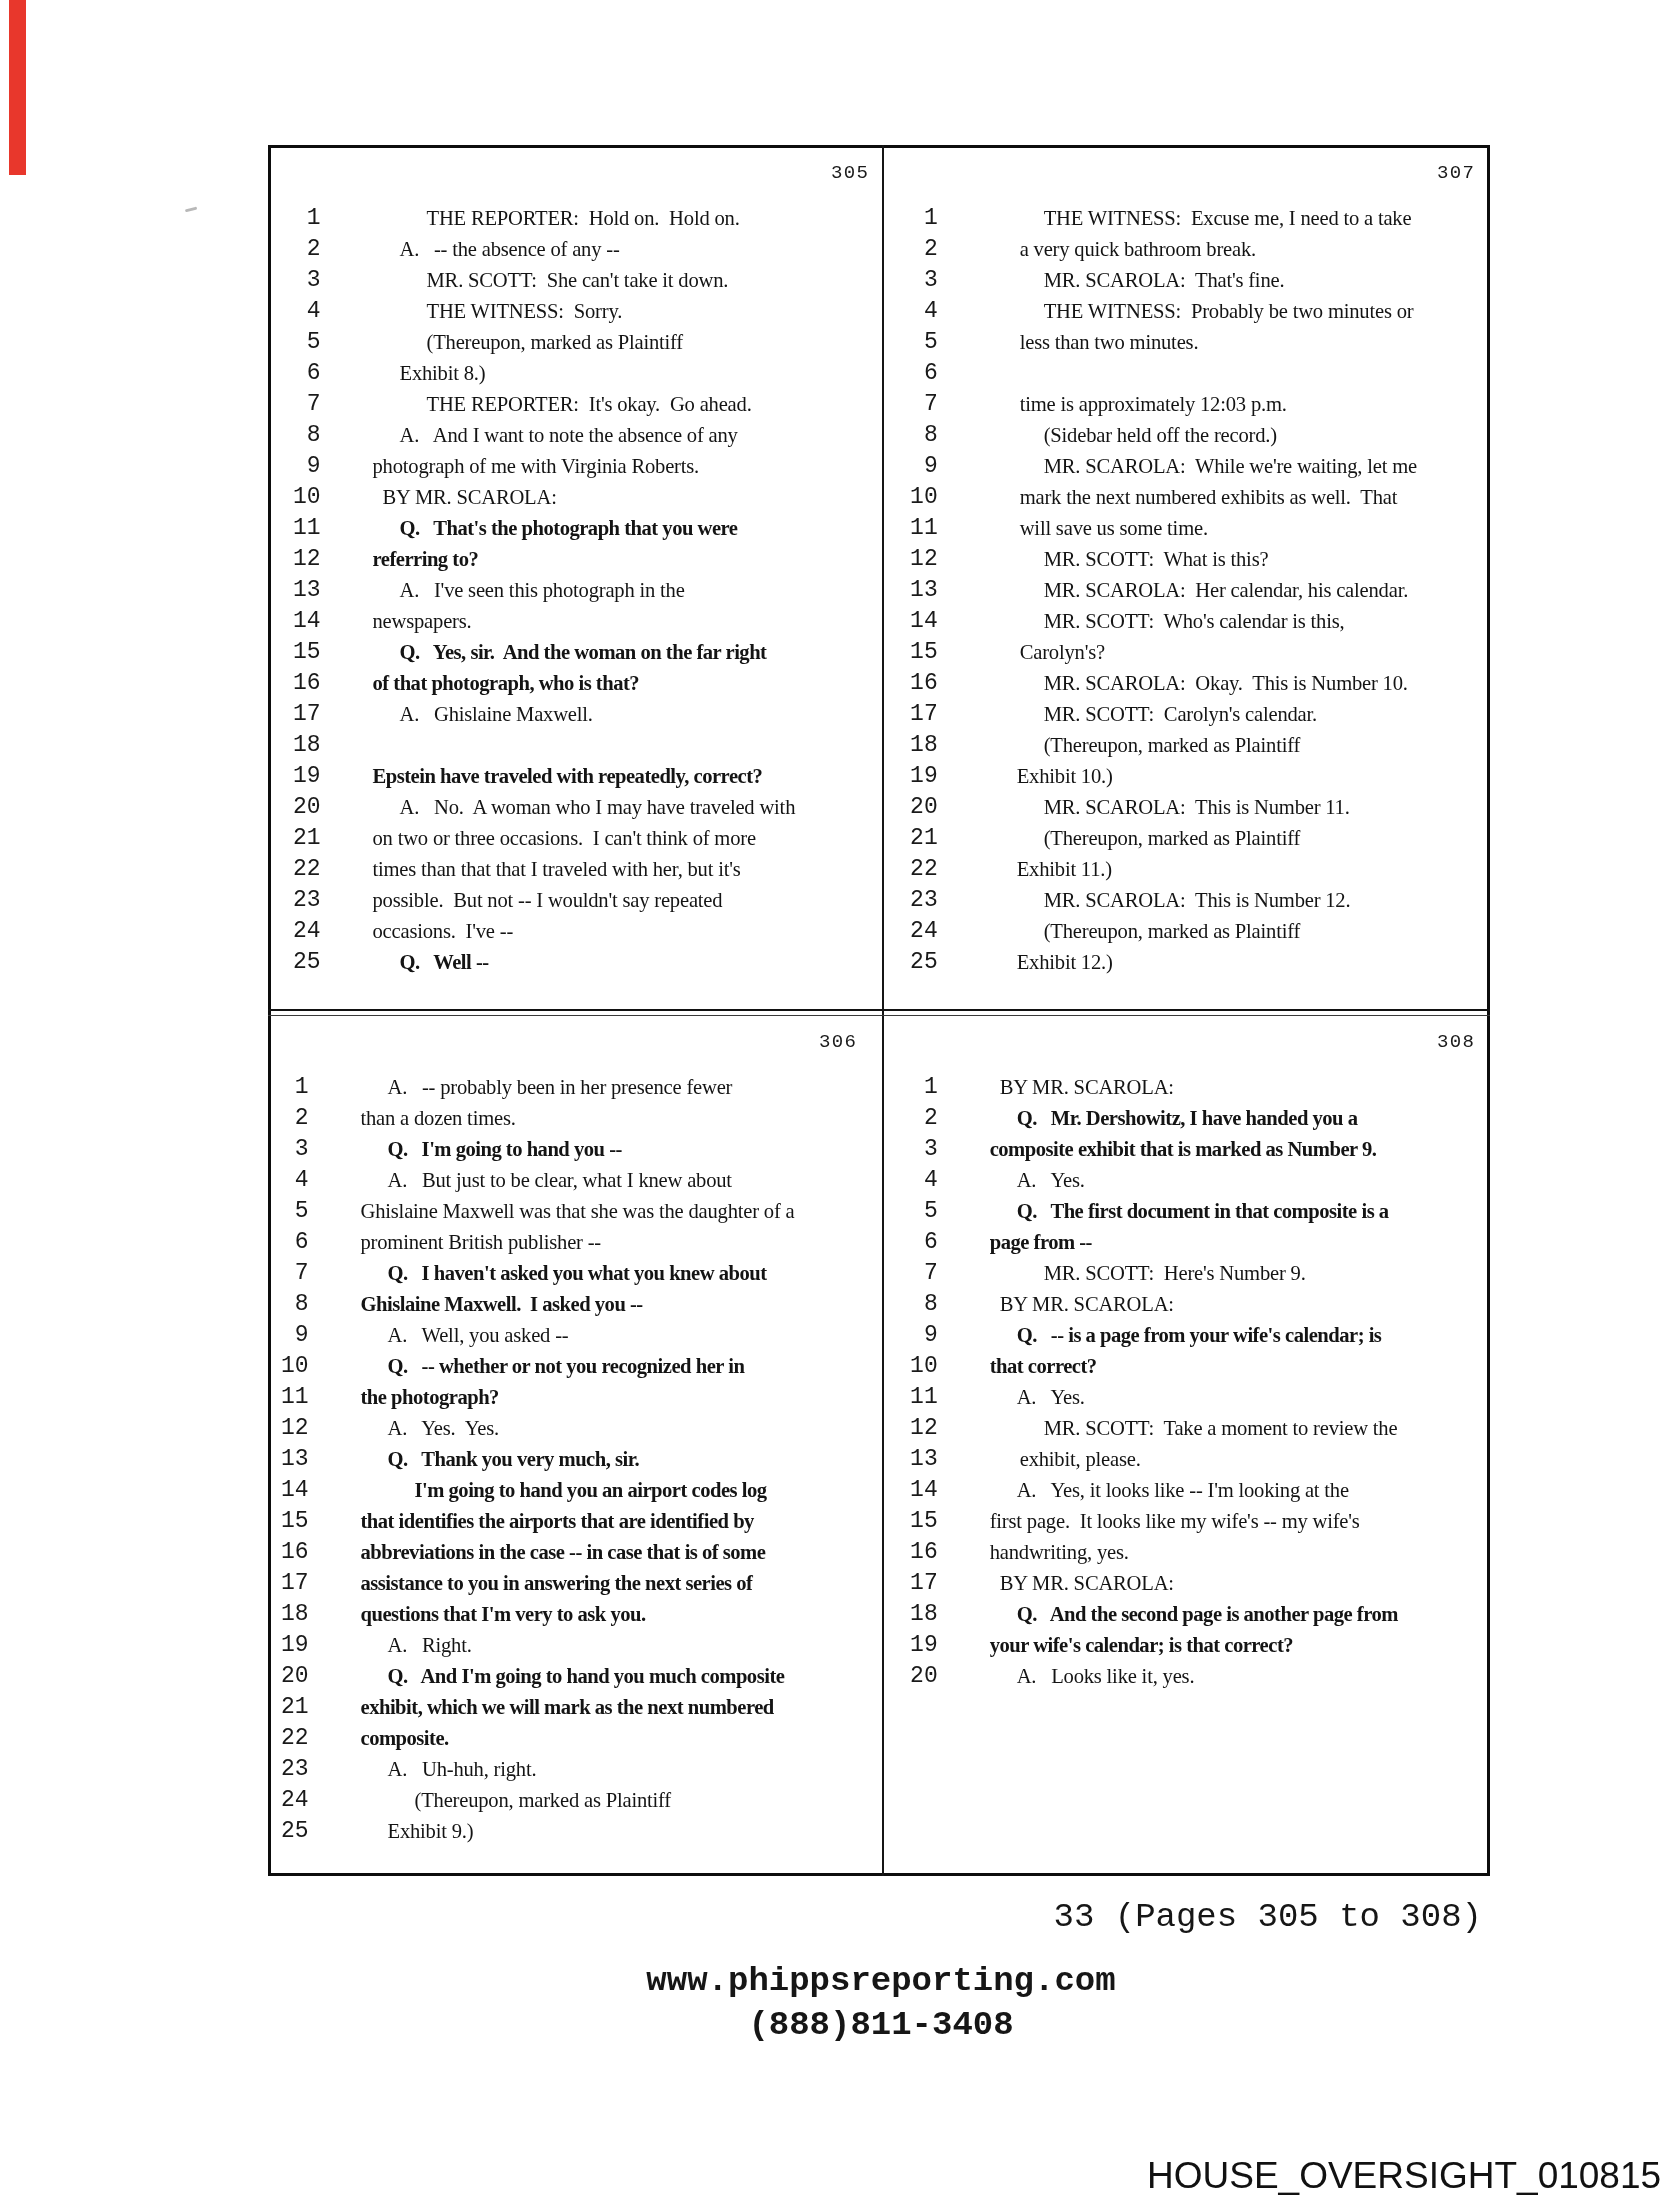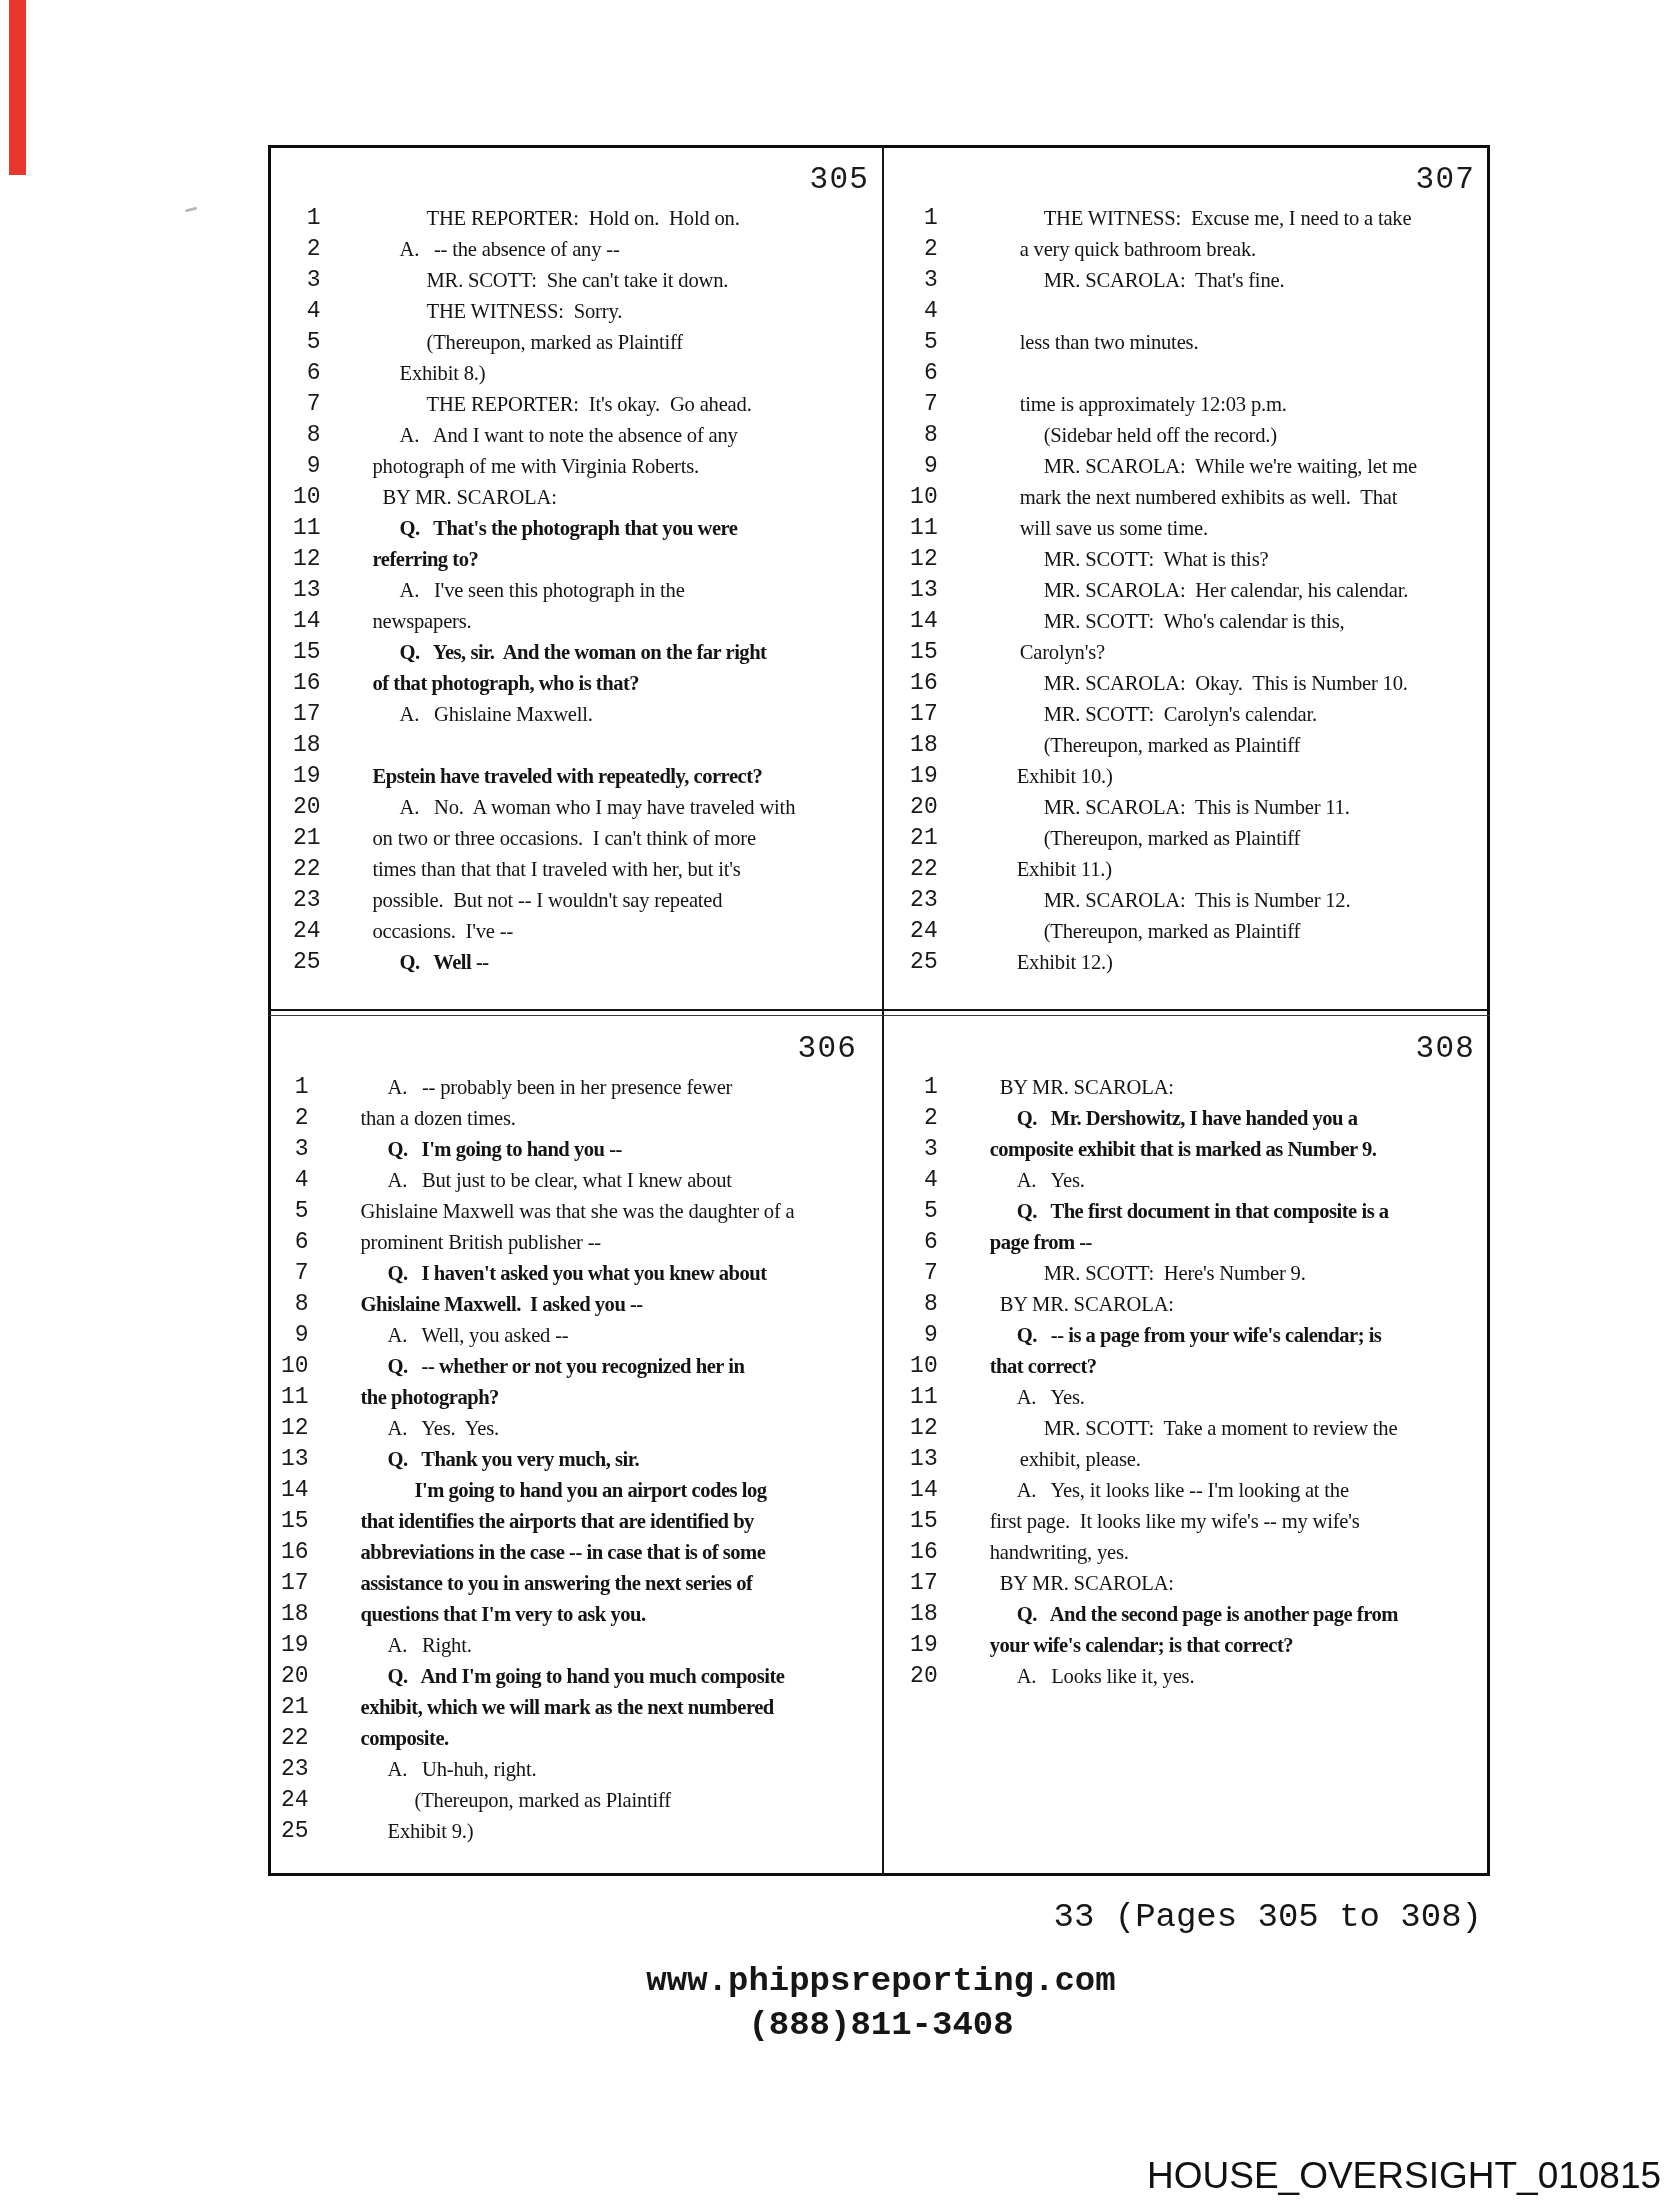--- a/index.html
+++ b/index.html
@@ -12,21 +12,21 @@
              border:3.3px solid #0d0d0d;box-sizing:border-box;}
   .vdiv{position:absolute;left:882px;top:145px;width:2px;height:1731px;background:#151515;}
   .hdiv1{position:absolute;left:268px;top:1009px;width:1222px;height:2px;background:#121212;}
   .hdiv2{position:absolute;left:268px;top:1015px;width:1222px;height:1.3px;background:#3a3a3a;}
   .quad{position:absolute;overflow:hidden;}
   .q-tl{left:272px;top:148px;width:609px;height:861px;}
   .q-tr{left:884px;top:148px;width:603px;height:861px;}
   .q-bl{left:260px;top:1017px;width:609px;height:856px;}
   .q-br{left:884px;top:1017px;width:603px;height:676px;}
   .pagenum{position:absolute;top:14.4px;right:11.8px;font-family:"Liberation Mono", monospace;
-           font-size:31px;letter-spacing:1.3px;color:#1a1a1a;}
+           font-size:19px;letter-spacing:1.3px;color:#1a1a1a;}
   .lines{position:absolute;top:55px;left:10.5px;right:0;}
   .q-tr .lines,.q-br .lines{left:15.7px;}
   .row{display:flex;height:31px;line-height:31px;white-space:pre;}
   .num{flex:0 0 38px;text-align:right;font-family:"Liberation Mono", monospace;
        font-size:23px;color:#1a1a1a;}
   .txt{font-size:20.6px;letter-spacing:-0.2px;white-space:pre;}
   .txt.b{font-weight:700;letter-spacing:-0.5px;}
   .i-cont{padding-left:52px;}
   .i-by{padding-left:62px;}
   .i-qa{padding-left:79px;}
@@ -82,21 +82,21 @@
         <div class="row"><span class="num">25</span><span class="txt i-qa b">Q.   Well --</span></div>
       </div>
   </div>
 
   <div class="quad q-tr">
     <div class="pagenum">307</div>
     <div class="lines">
         <div class="row"><span class="num">1</span><span class="txt i-spk">THE WITNESS:  Excuse me, I need to a take</span></div>
         <div class="row"><span class="num">2</span><span class="txt i-wrap">a very quick bathroom break.</span></div>
         <div class="row"><span class="num">3</span><span class="txt i-spk">MR. SCAROLA:  That's fine.</span></div>
-        <div class="row"><span class="num">4</span></div>
+        <div class="row"><span class="num">4</span><span class="txt i-spk">THE WITNESS:  Probably be two minutes or</span></div>
         <div class="row"><span class="num">5</span><span class="txt i-wrap">less than two minutes.</span></div>
         <div class="row"><span class="num">6</span></div>
         <div class="row"><span class="num">7</span><span class="txt i-wrap">time is approximately 12:03 p.m.</span></div>
         <div class="row"><span class="num">8</span><span class="txt i-spk">(Sidebar held off the record.)</span></div>
         <div class="row"><span class="num">9</span><span class="txt i-spk">MR. SCAROLA:  While we're waiting, let me</span></div>
         <div class="row"><span class="num">10</span><span class="txt i-wrap">mark the next numbered exhibits as well.  That</span></div>
         <div class="row"><span class="num">11</span><span class="txt i-wrap">will save us some time.</span></div>
         <div class="row"><span class="num">12</span><span class="txt i-spk">MR. SCOTT:  What is this?</span></div>
         <div class="row"><span class="num">13</span><span class="txt i-spk">MR. SCAROLA:  Her calendar, his calendar.</span></div>
         <div class="row"><span class="num">14</span><span class="txt i-spk">MR. SCOTT:  Who's calendar is this,</span></div>

